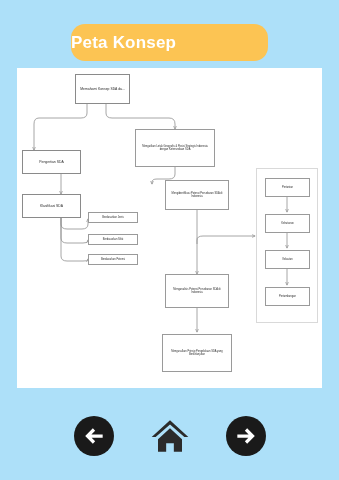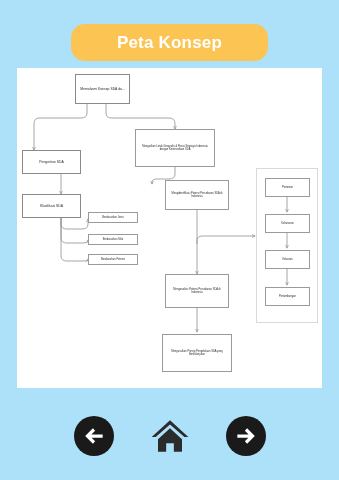--- a/index.html
+++ b/index.html
@@ -10,21 +10,21 @@
   }
   body { background: #ade0f9; position: relative; }
 
   
   .header-pill {
     position: absolute;
     left: 71px; top: 24px;
     width: 197px; height: 37px;
     background: #fcc453;
     border-radius: 14px;
-    display: flex; align-items: center; justify-content: center;
+    display: flex; align-items: center; 
   }
   .header-pill .title {
     color: #ffffff;
     font-size: 17px;
     font-weight: bold;
     letter-spacing: .2px;
     line-height: 1;
   }
 
   

